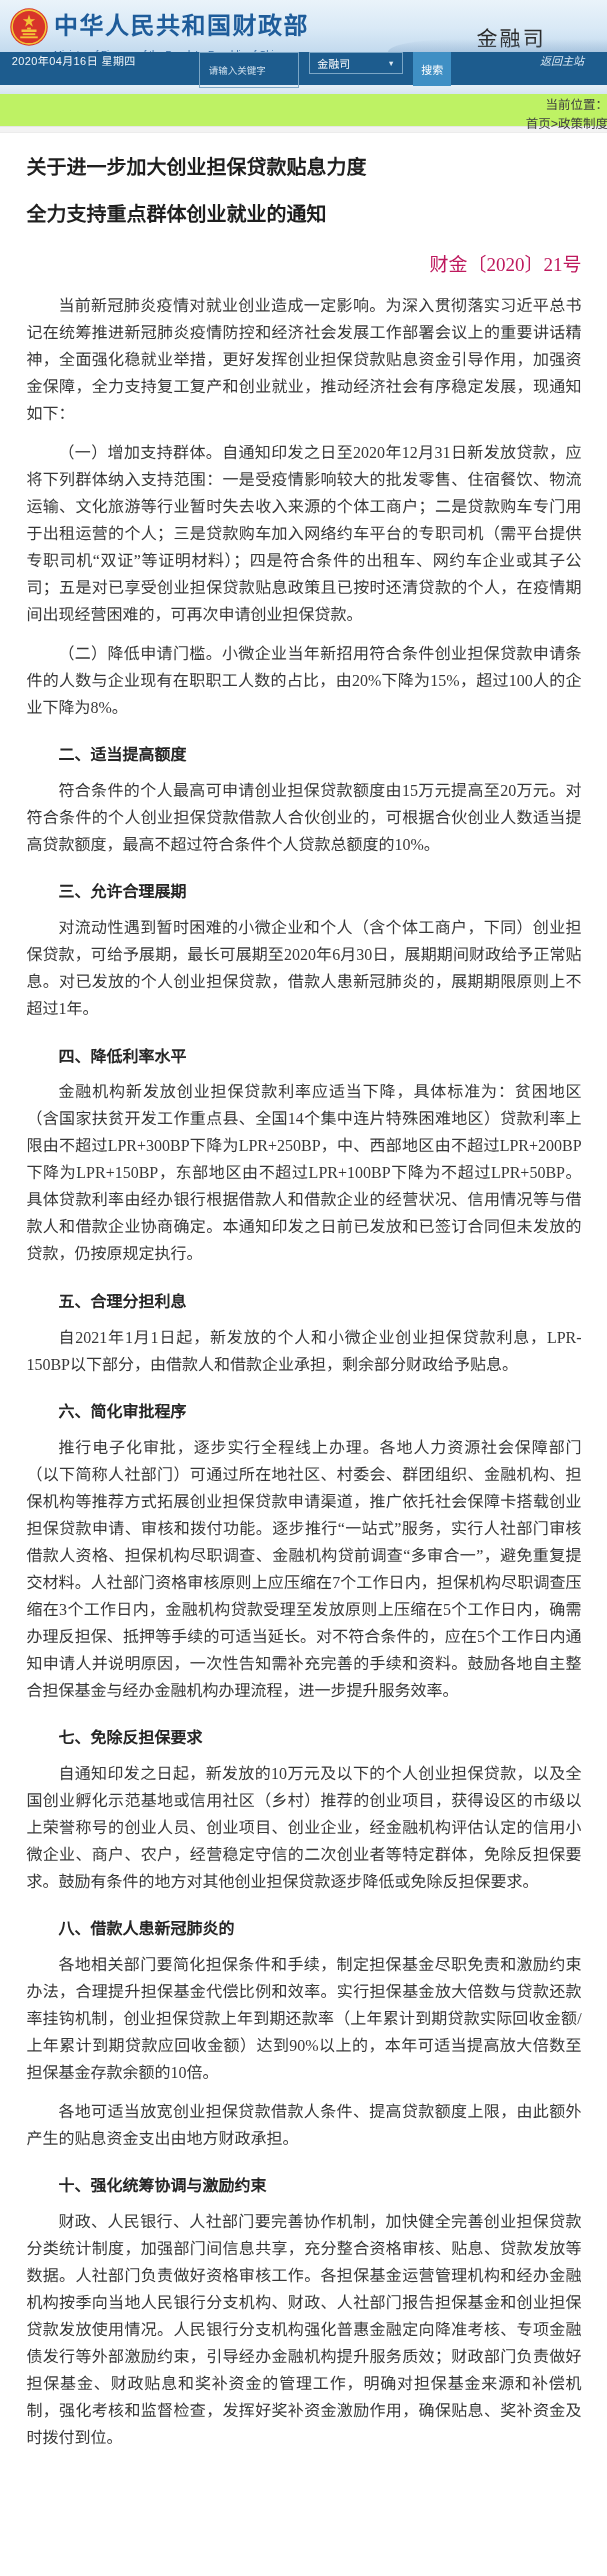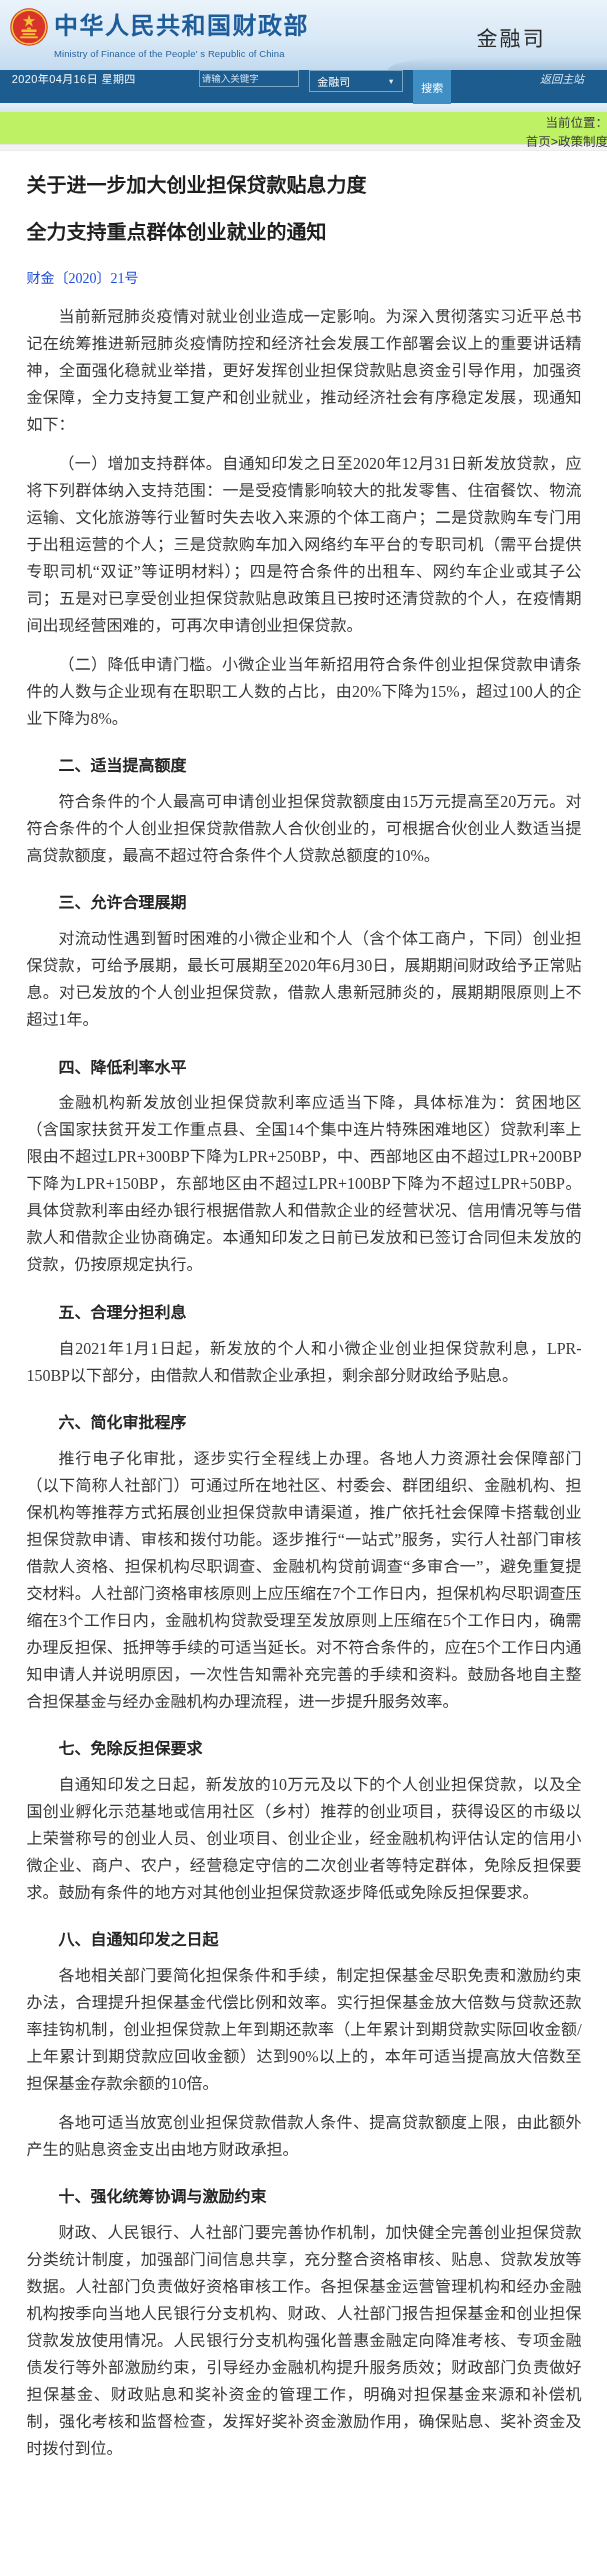--- a/index.html
+++ b/index.html
@@ -1,56 +1,56 @@
 <!DOCTYPE html>
 <html lang="zh-CN" style="font-size:11.7px"><head>
 <meta charset="utf-8">
 <style>
   * { box-sizing: border-box; }
   html,body { margin:0; padding:0; background:#ffffff; }
   body { width:608px; font-family:"Liberation Sans","DejaVu Sans",sans-serif; }
 
   
-  .masthead { height:70px; position:relative;
+  .masthead { height:52px; position:relative;
     background:linear-gradient(180deg,#eaf3fa 0%,#d9e9f6 55%,#c3daee 100%); overflow:hidden; }
   .masthead .ridge { position:absolute; right:0; bottom:0; width:220px; height:13.2px;
     background:linear-gradient(180deg,rgba(140,170,200,0) 0%,rgba(125,160,195,.35) 100%);
     border-radius:100% 0 0 0 / 300% 0 0 0; }
   .emblem { position:absolute; left:8.8px; top:7.3px; width:40px; height:40px; }
   .site-names { position:absolute; left:54px; top:11.7px; }
   .site-cn { font-size:24px; font-weight:bold; color:#1e5c9a; letter-spacing:1.5px; line-height:1.15; }
   .site-en { font-size:9.5px; color:#2a659f; margin-top:9px; letter-spacing:0.1px; }
   .dept { position:absolute; right:62px; top:22px; font-size:21px; color:#2b2b2b; letter-spacing:2.2px; }
 
   
   .navbar { height:33px; background:#1d5c8e; display:flex; color:#fff; position:relative; }
   .nav-date { font-size:11px; color:#f2f7fb; margin-left:11.7px; letter-spacing:0.4px; }
-  .search-input { margin-left:63px; width:100px; height:17px; border:0.7px solid #7ba6c6;
-    background:transparent; color:#fff; font-size:9.5px; padding:0 2px; outline:none; }
+  .search-input { margin-left:63px; width:100px; height:36px; border:0.7px solid #7ba6c6;
+    background:transparent; color:#fff; font-size:9.5px; padding:0 9px; outline:none; }
   .search-input::placeholder { color:#cfe0ee; }
   .scope-select { margin-left:10.3px; width:94px; height:22px; border:0.7px solid #7ba6c6;
     display:flex; align-items:center; justify-content:space-between; padding:0 7.3px; font-size:11px; cursor:pointer; }
   .scope-caret { font-size:7.3px; color:#dfeaf3; }
   .search-btn { margin-left:10.3px; height:34px; padding:0 8px; background:#3f8fc4; border:none;
     color:#fff; font-size:11px; cursor:pointer; }
   .home-link { position:absolute; right:24px; font-size:11px; color:#d8e7f3; text-decoration:none;font-style:italic; }
 
   .substrip { height:8.8px; background:linear-gradient(180deg,#e6eff7,#d6e5f1); }
 
   
   .breadcrumb { height:33px; background:#bef264; border-bottom:0.7px solid #e6e6e6;
     display:flex; align-items:flex-end; padding-left:11.7px; font-size:12.5px; color:#3e3e3e;flex-direction:column; }
   .crumb-path { color:#3e3e3e; }
   .gap { height:6.6px; background:#f3f3f3; border-bottom:0.7px solid #ececec; }
 
   
   .content { background:#fff; padding:22px 26.4px 29px; }
   .doc-title { text-align:left; font-size:20px; font-weight:bold; color:#1f1f1f; line-height:1.25; }
   .doc-title + .doc-title { margin-top:22px; }
-  .doc-number { text-align:left; font-size:14px; color:#1d4ed8; margin:22px 0 16px;
+  .doc-number { text-align:right; font-size:19px; color:#be185d; margin:22px 0 16px;
     font-family:"Liberation Serif","DejaVu Serif",serif; }
 
   .para { font-size:16px; line-height:27px; color:#383838; text-indent:2em; margin:11.7px 0;
     font-family:"Liberation Serif","DejaVu Serif",serif; text-align:justify; }
   .para.address { text-indent:0; }
   .sec-heading { font-size:16px; font-weight:bold; color:#262626; text-indent:2em;
     margin:20.5px 0 11.7px; font-family:"Liberation Sans","DejaVu Sans",sans-serif; }
 </style>
 </head>
 <body>
@@ -105,21 +105,21 @@
       <p class="sec-heading">三、允许合理展期</p>
       <p class="para">对流动性遇到暂时困难的小微企业和个人（含个体工商户，下同）创业担保贷款，可给予展期，最长可展期至2020年6月30日，展期期间财政给予正常贴息。对已发放的个人创业担保贷款，借款人患新冠肺炎的，展期期限原则上不超过1年。</p>
       <p class="sec-heading">四、降低利率水平</p>
       <p class="para">金融机构新发放创业担保贷款利率应适当下降，具体标准为：贫困地区（含国家扶贫开发工作重点县、全国14个集中连片特殊困难地区）贷款利率上限由不超过LPR+300BP下降为LPR+250BP，中、西部地区由不超过LPR+200BP下降为LPR+150BP，东部地区由不超过LPR+100BP下降为不超过LPR+50BP。具体贷款利率由经办银行根据借款人和借款企业的经营状况、信用情况等与借款人和借款企业协商确定。本通知印发之日前已发放和已签订合同但未发放的贷款，仍按原规定执行。</p>
       <p class="sec-heading">五、合理分担利息</p>
       <p class="para">自2021年1月1日起，新发放的个人和小微企业创业担保贷款利息，LPR-150BP以下部分，由借款人和借款企业承担，剩余部分财政给予贴息。</p>
       <p class="sec-heading">六、简化审批程序</p>
       <p class="para">推行电子化审批，逐步实行全程线上办理。各地人力资源社会保障部门（以下简称人社部门）可通过所在地社区、村委会、群团组织、金融机构、担保机构等推荐方式拓展创业担保贷款申请渠道，推广依托社会保障卡搭载创业担保贷款申请、审核和拨付功能。逐步推行“一站式”服务，实行人社部门审核借款人资格、担保机构尽职调查、金融机构贷前调查“多审合一”，避免重复提交材料。人社部门资格审核原则上应压缩在7个工作日内，担保机构尽职调查压缩在3个工作日内，金融机构贷款受理至发放原则上压缩在5个工作日内，确需办理反担保、抵押等手续的可适当延长。对不符合条件的，应在5个工作日内通知申请人并说明原因，一次性告知需补充完善的手续和资料。鼓励各地自主整合担保基金与经办金融机构办理流程，进一步提升服务效率。</p>
       <p class="sec-heading">七、免除反担保要求</p>
       <p class="para">自通知印发之日起，新发放的10万元及以下的个人创业担保贷款，以及全国创业孵化示范基地或信用社区（乡村）推荐的创业项目，获得设区的市级以上荣誉称号的创业人员、创业项目、创业企业，经金融机构评估认定的信用小微企业、商户、农户，经营稳定守信的二次创业者等特定群体，免除反担保要求。鼓励有条件的地方对其他创业担保贷款逐步降低或免除反担保要求。</p>
-      <p class="sec-heading">八、自通知印发之日起</p>
+      <p class="sec-heading">八、借款人患新冠肺炎的</p>
       <p class="para">各地相关部门要简化担保条件和手续，制定担保基金尽职免责和激励约束办法，合理提升担保基金代偿比例和效率。实行担保基金放大倍数与贷款还款率挂钩机制，创业担保贷款上年到期还款率（上年累计到期贷款实际回收金额/上年累计到期贷款应回收金额）达到90%以上的，本年可适当提高放大倍数至担保基金存款余额的10倍。</p>
       <p class="para">各地可适当放宽创业担保贷款借款人条件、提高贷款额度上限，由此额外产生的贴息资金支出由地方财政承担。</p>
       <p class="sec-heading">十、强化统筹协调与激励约束</p>
       <p class="para">财政、人民银行、人社部门要完善协作机制，加快健全完善创业担保贷款分类统计制度，加强部门间信息共享，充分整合资格审核、贴息、贷款发放等数据。人社部门负责做好资格审核工作。各担保基金运营管理机构和经办金融机构按季向当地人民银行分支机构、财政、人社部门报告担保基金和创业担保贷款发放使用情况。人民银行分支机构强化普惠金融定向降准考核、专项金融债发行等外部激励约束，引导经办金融机构提升服务质效；财政部门负责做好担保基金、财政贴息和奖补资金的管理工作，明确对担保基金来源和补偿机制，强化考核和监督检查，发挥好奖补资金激励作用，确保贴息、奖补资金及时拨付到位。</p>
     </div>
 
 </div>
 
 
 </body></html>

